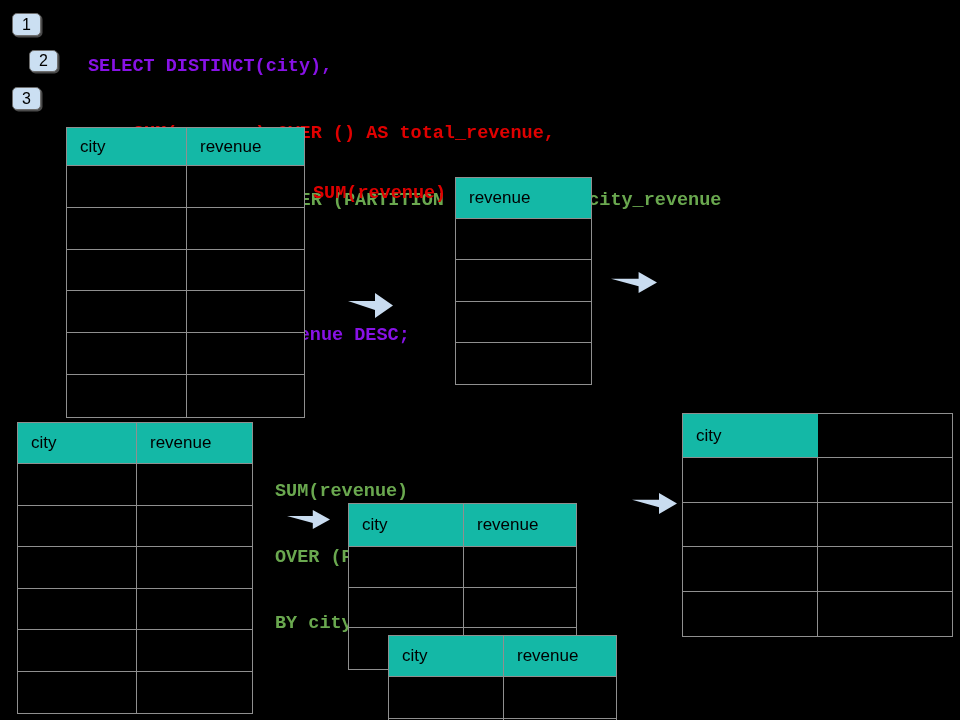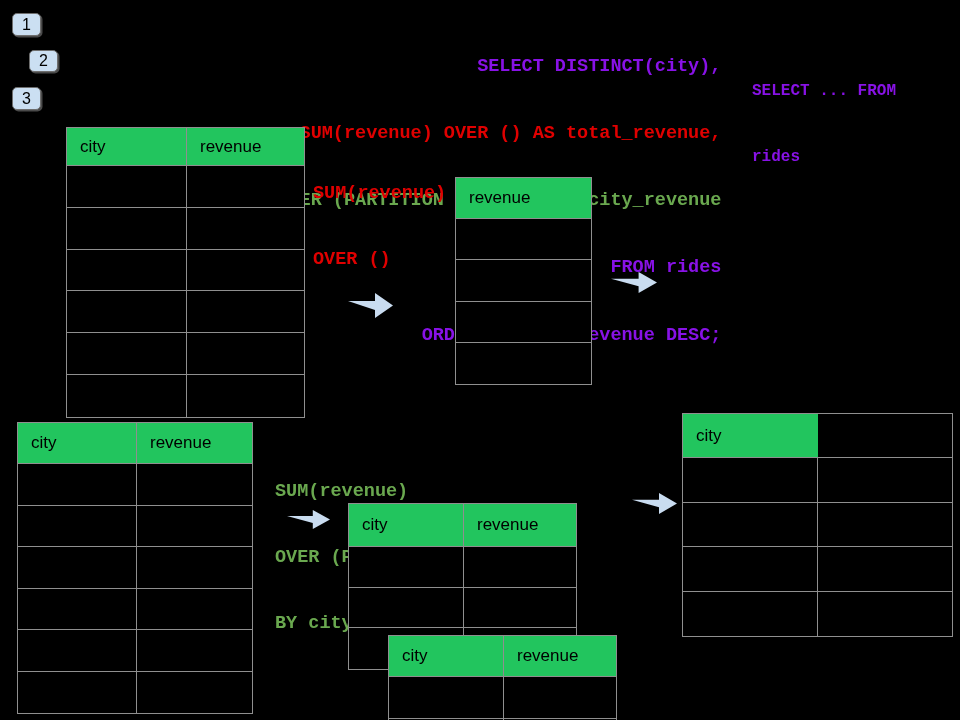--- a/index.html
+++ b/index.html
@@ -1,21 +1,21 @@
 <!DOCTYPE html>
 <html><head>
 <meta charset="utf-8">
 <style>
   html,body{margin:0;padding:0;background:#000;}
   #stage{position:relative;width:960px;height:720px;background:#000;overflow:hidden;
          font-family:"Liberation Sans",sans-serif;}
 
   
   .mono{font-family:"Liberation Mono","DejaVu Sans Mono",monospace;font-weight:bold;white-space:pre;}
-  .code{position:absolute;left:88px;top:11px;font-size:18.5px;line-height:22.4px;text-align:right;}
+  .code{position:absolute;left:88px;top:11px;font-size:18.5px;line-height:22.4px;}
   .ind-1{padding-left:22px;}
   .ind-2{padding-left:45px;}
   .c-purple{color:#8812E6;}
   .c-red{color:#E00000;}
   .c-green{color:#6AA84F;}
   .side-note{position:absolute;left:752px;top:36px;font-size:16px;line-height:22px;}
   .lbl{position:absolute;font-size:18.5px;line-height:22px;}
   .lbl-total{left:313px;top:139px;}
   .lbl-part{left:275px;top:437px;}
 
@@ -26,21 +26,21 @@
   .badge1{left:12px;top:13px;}
   .badge2{left:29px;top:50px;height:22px;}
   .badge3{left:12px;top:87px;}
 
   
   .tbl{position:absolute;background:#000;border:1px solid #8f8f8f;box-sizing:border-box;}
   .tr{display:flex;border-bottom:1px solid #8f8f8f;box-sizing:border-box;}
   .tbody .tr:last-child{border-bottom:none;}
   .td{box-sizing:border-box;border-right:1px solid #8f8f8f;}
   .td:last-child{border-right:none;}
-  .th{background:#22c55e;display:flex;align-items:center;padding-left:13px;
+  .th{background:#14b8a6;display:flex;align-items:center;padding-left:13px;
       font-size:17px;color:#000;}
 
   
   .arrow{position:absolute;}
 </style>
 </head>
 <body>
 
 <div id="stage">
 
@@ -49,28 +49,23 @@
   <div class="badge badge3">3</div>
 
   <div class="code mono">
     <div class="code-line c-purple">SELECT DISTINCT(city),</div>
     <div class="code-line c-red ind-2">SUM(revenue) OVER () AS total_revenue,</div>
     <div class="code-line c-green ind-2">SUM(revenue) OVER (PARTITION BY city) as city_revenue</div>
     <div class="code-line c-purple ind-1">FROM rides</div>
     <div class="code-line c-purple ind-1">ORDER by city_revenue DESC;</div>
   </div>
 
-  <div class="side-note mono c-purple">
-    <div>SELECT ... FROM</div>
-    <div>rides</div>
-  </div>
 
   <div class="lbl lbl-total mono c-red">
     <div>SUM(revenue)</div>
-    <div>OVER ()</div>
   </div>
 
   <div class="lbl lbl-part mono c-green">
     <div>SUM(revenue)</div>
     <div>OVER (PARTITION</div>
     <div>BY city)</div>
   </div>
 
   <div class="tbl" style="left:66px;top:127px;width:239px;">
     <div class="tr head" style="height:38px;">

